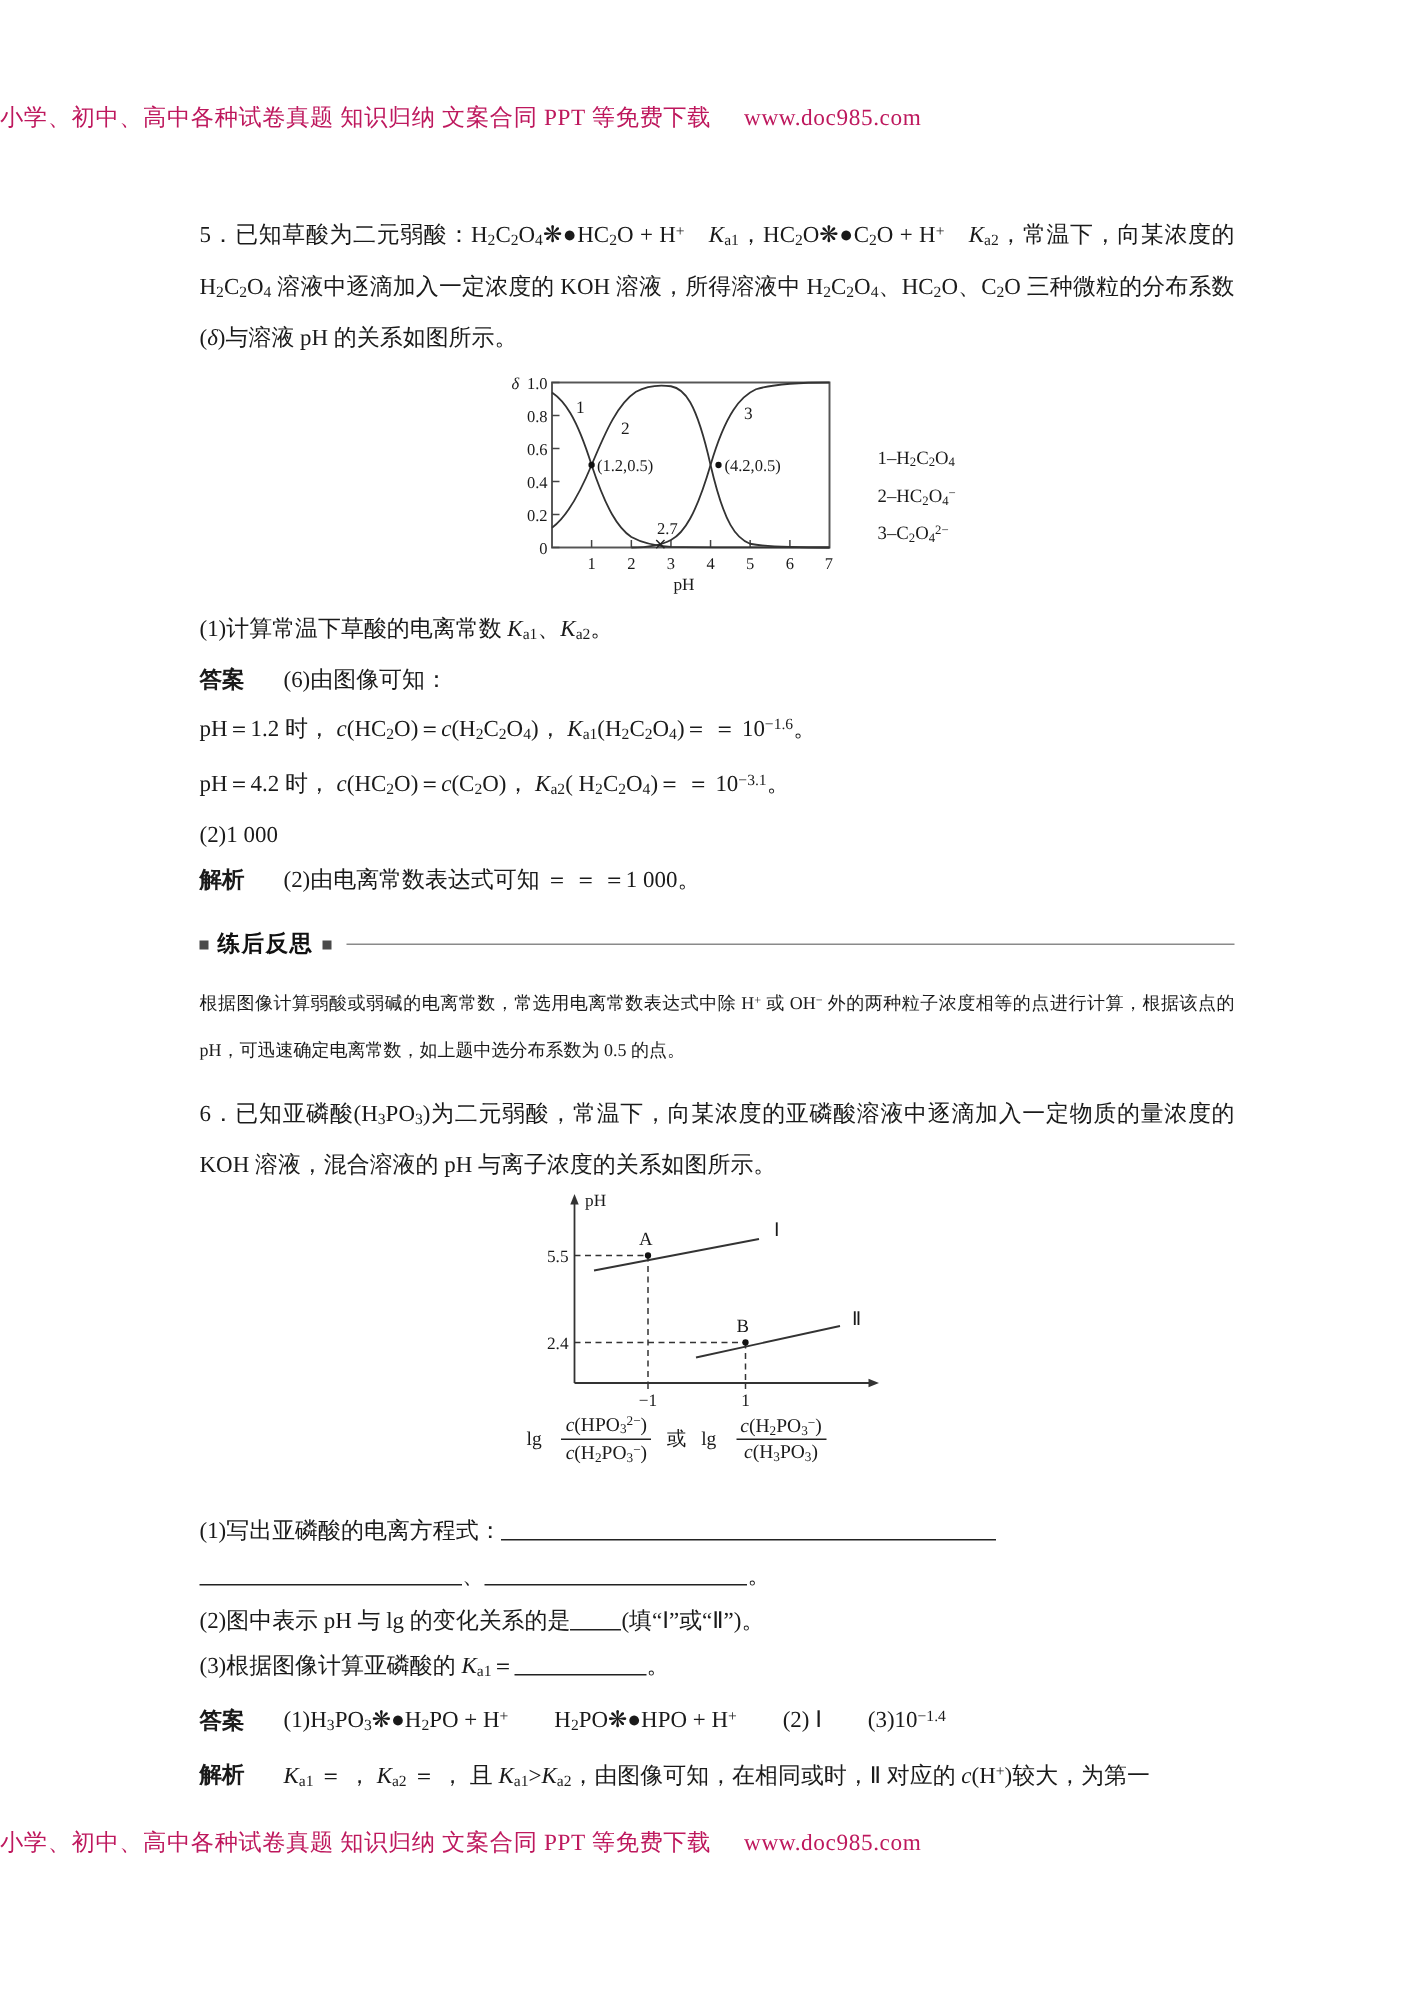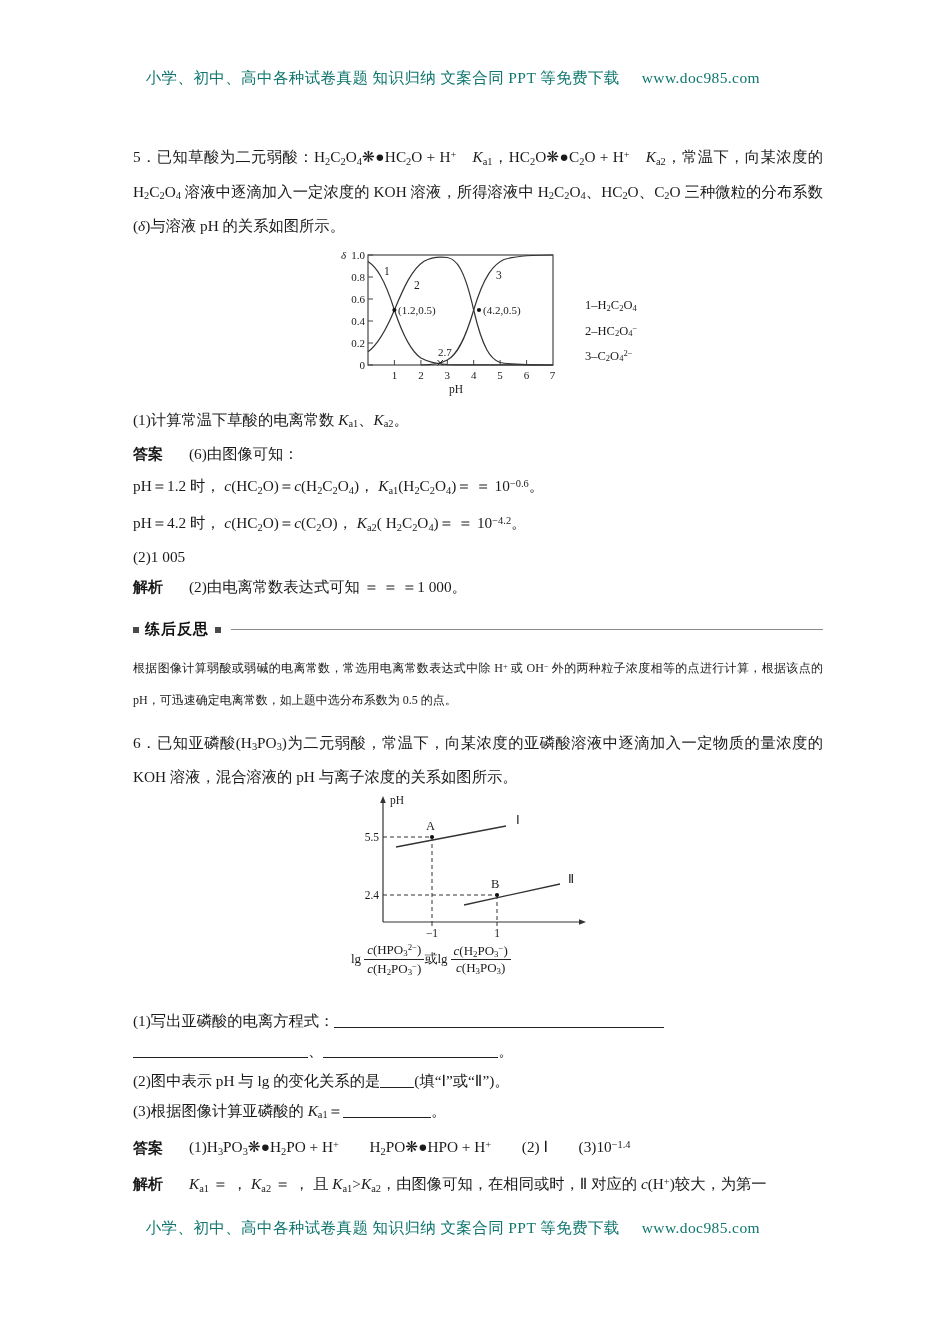--- a/index.html
+++ b/index.html
@@ -9,23 +9,23 @@
     font-family:"Liberation Serif", serif;
     color:#1a1a1a;
     position:relative;
     overflow:hidden;
   }
   .page { position:relative; width:950px; height:1344px; }
 
   .watermark {
     position:absolute;
     left:0; width:760px;
-    text-align:right;
+    text-align:left;
     font-size:15.5px;
-    color:#0f766e;
+    color:#be185d;
     letter-spacing:0.4px;
     white-space:nowrap;
   }
   .watermark .url { margin-left:22px; font-family:"Liberation Serif", serif; }
   .wm-top { top:68px; }
   .wm-bottom { top:1218px; }
 
   .content {
     position:absolute;
     left:133px; top:140px;
@@ -75,21 +75,21 @@
     font-family:"Liberation Serif", serif;
   }
 
   
   .chart2-wrap { position:relative; height:212px; margin:2px 0 0 0; }
   .chart2 { position:absolute; left:205px; top:0; }
   .c2-axislabel {
     position:absolute; left:218px; top:148px;
     font-size:13px;
     font-family:"Liberation Serif", serif;
-    display:flex; align-items:center; gap:0;
+    display:flex; align-items:center; gap:10px;
   }
   .frac { display:inline-flex; flex-direction:column; align-items:center; vertical-align:middle; line-height:1.15; }
   .frac .num { border-bottom:1px solid #222; padding:0 3px 1px 3px; }
   .frac .den { padding:1px 3px 0 3px; }
   .lg { font-style:normal; margin-right:3px; }
 
   text { font-family:"Liberation Serif", serif; }
 </style>
 </head>
 <body>
@@ -176,26 +176,26 @@
       </div>
     </div>
 
     <p class="para q-line">
       (1)计算常温下草酸的电离常数 <span class="ital">K</span><sub>a1</sub>、<span class="ital">K</span><sub>a2</sub>。
     </p>
     <p class="para q-line">
       <span class="label-head">答案</span><span>(6)由图像可知：</span>
     </p>
     <p class="para">
-      pH＝1.2 时，&nbsp;<span class="ital">c</span>(HC<sub>2</sub>O)＝<span class="ital">c</span>(H<sub>2</sub>C<sub>2</sub>O<sub>4</sub>)，&nbsp;<span class="ital">K</span><sub>a1</sub>(H<sub>2</sub>C<sub>2</sub>O<sub>4</sub>)＝ ＝ 10<sup>−0.6</sup>。
-    </p>
-    <p class="para">
-      pH＝4.2 时，&nbsp;<span class="ital">c</span>(HC<sub>2</sub>O)＝<span class="ital">c</span>(C<sub>2</sub>O)，&nbsp;<span class="ital">K</span><sub>a2</sub>( H<sub>2</sub>C<sub>2</sub>O<sub>4</sub>)＝ ＝ 10<sup>−4.2</sup>。
-    </p>
-    <p class="para">(2)1 005</p>
+      pH＝1.2 时，&nbsp;<span class="ital">c</span>(HC<sub>2</sub>O)＝<span class="ital">c</span>(H<sub>2</sub>C<sub>2</sub>O<sub>4</sub>)，&nbsp;<span class="ital">K</span><sub>a1</sub>(H<sub>2</sub>C<sub>2</sub>O<sub>4</sub>)＝ ＝ 10<sup>−1.6</sup>。
+    </p>
+    <p class="para">
+      pH＝4.2 时，&nbsp;<span class="ital">c</span>(HC<sub>2</sub>O)＝<span class="ital">c</span>(C<sub>2</sub>O)，&nbsp;<span class="ital">K</span><sub>a2</sub>( H<sub>2</sub>C<sub>2</sub>O<sub>4</sub>)＝ ＝ 10<sup>−3.1</sup>。
+    </p>
+    <p class="para">(2)1 000</p>
     <p class="para">
       <span class="label-head">解析</span><span>(2)由电离常数表达式可知 ＝ ＝ ＝1 000。</span>
     </p>
 
     <div class="reflect-head">
       <span class="sq"></span>
       <span class="ttl">练后反思</span>
       <span class="sq"></span>
       <span class="rule"></span>
     </div>

